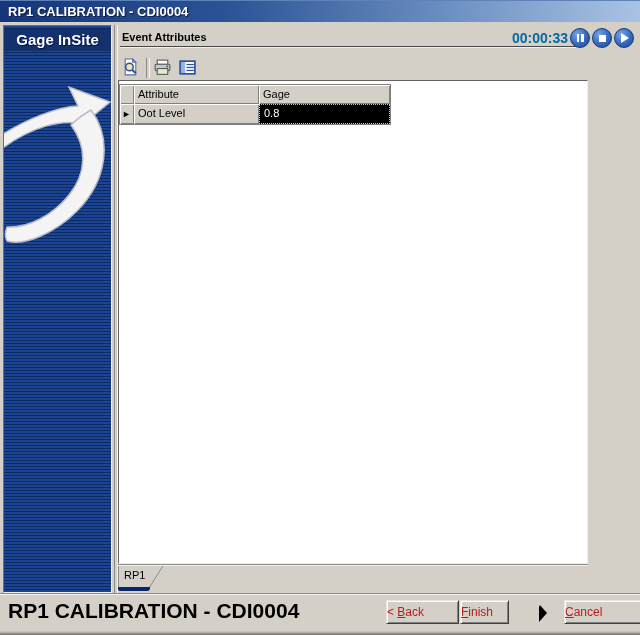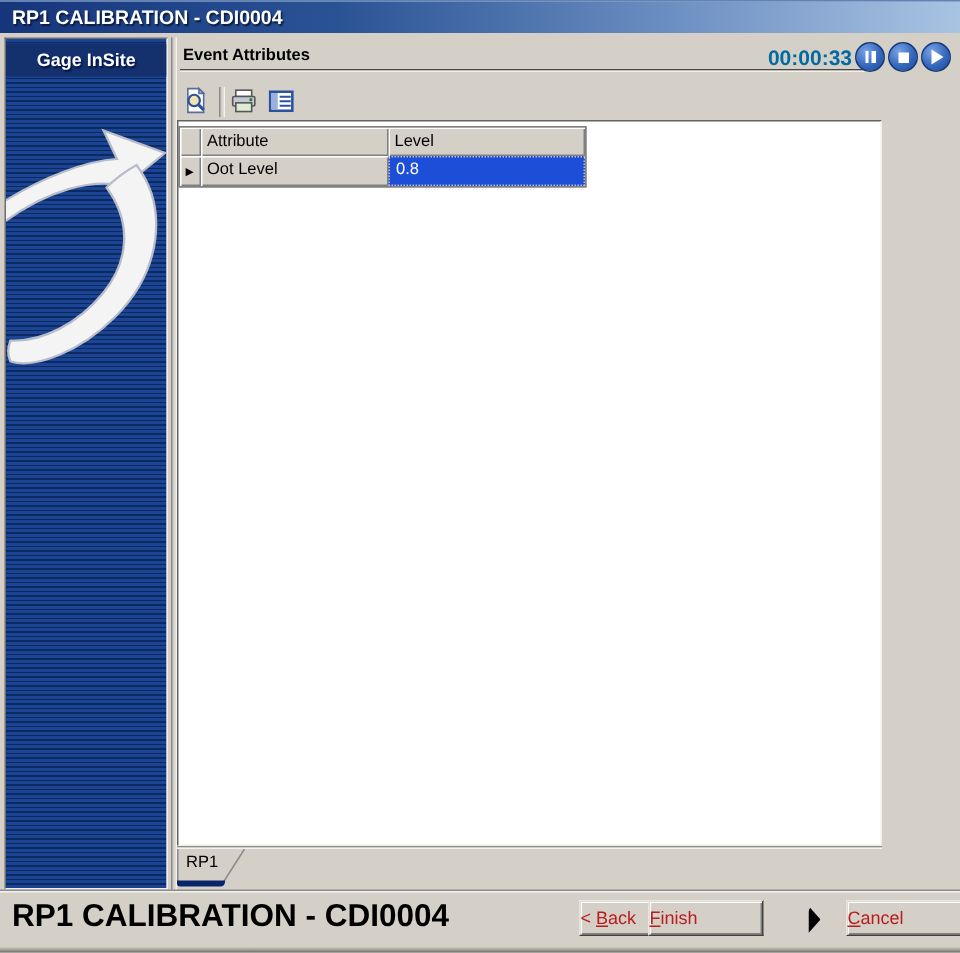--- a/index.html
+++ b/index.html
@@ -22,21 +22,21 @@
     position:absolute;left:3px;top:25px;width:109px;height:568px;
     background:repeating-linear-gradient(to bottom,#1c4495 0px,#1c4495 2px,#0d2a60 2px,#0d2a60 3px);
     border:1px solid #6e6e6e;border-right-color:#efefef;border-bottom-color:#efefef;
     box-sizing:border-box;overflow:hidden;
   }
   .logo-band{
     position:absolute;left:0;top:3px;width:100%;height:22px;
     background:#14316e;text-align:center;
   }
   .logo-band span{
-    color:#fff;font-size:12px;font-weight:bold;line-height:22px;
+    color:#fff;font-size:15px;font-weight:bold;line-height:22px;
     letter-spacing:0px;text-shadow:1px 1px 1px #001040;
   }
   .swoosh{position:absolute;left:0;top:32px;}
   
   .v-groove{
     position:absolute;left:114px;top:25px;width:2px;height:568px;
     border-left:1px solid #8a8a8a;border-right:1px solid #f4f2ee;
   }
   
   .panel-title{
@@ -89,21 +89,21 @@
     border:1px solid #808080;background:#808080;grid-gap:0;
   }
   .gcell{
     background:#d4d0c8;box-shadow:inset 1px 1px 0 #fff,inset -1px -1px 0 #808080;
     font-size:11px;color:#000;line-height:19px;padding-left:4px;box-sizing:border-box;
     overflow:hidden;white-space:nowrap;
   }
   .gsel{padding-left:2px;}
   .gsel .marker{font-size:9px;line-height:20px;color:#000;}
   .gval{
-    background:#1d4ed8;color:#fff;box-shadow:none;
+    background:#000000;color:#fff;box-shadow:none;
     border:1px dotted #c0c0c0;box-sizing:border-box;line-height:17px;
   }
   
   .tab-groove{
     position:absolute;left:118px;top:564px;width:470px;height:0;
     border-top:1px solid #8a8a8a;border-bottom:1px solid #f4f2ee;
   }
   .tab{
     position:absolute;left:118px;top:566px;width:48px;height:43px;cursor:pointer;
   }
@@ -127,21 +127,21 @@
   .btn{
     position:absolute;top:600px;height:24px;background:#d4d0c8;
     border:1px solid;border-color:#e9e6df #404040 #404040 #e9e6df;
     box-shadow:inset 1px 1px 0 #fff,inset -1px -1px 0 #808080;
     font-family:"Liberation Sans","DejaVu Sans",sans-serif;
     font-size:12px;color:#b91c1c;text-align:left;line-height:21px;
     box-sizing:border-box;cursor:pointer;padding:0;
   }
   .btn u{text-decoration:underline;}
   .btn-back{left:386px;width:73px;}
-  .btn-finish{left:432px;width:77px;}
+  .btn-finish{left:460px;width:49px;}
   .btn-cancel{left:564px;width:90px;}
   .expander{
     position:absolute;left:536px;top:602px;width:14px;height:20px;
     background:transparent;border:none;cursor:pointer;padding:0;
   }
   .expander i{
     display:block;width:0;height:0;margin:1px auto 0;
     border-left:8px solid #000;border-top:9px solid transparent;border-bottom:9px solid transparent;
     border-top-left-radius:4px;
   }
@@ -212,21 +212,21 @@
       <line x1="8" y1="6.2" x2="15" y2="6.2" stroke="#2a52a0" stroke-width="1.2"></line>
       <line x1="8" y1="9" x2="15" y2="9" stroke="#2a52a0" stroke-width="1.2"></line>
       <line x1="8" y1="11.8" x2="15" y2="11.8" stroke="#2a52a0" stroke-width="1.2"></line>
     </svg>
   </button>
 
   <div class="white-panel"></div>
   <div class="grid">
     <div class="gcell gsel"></div>
     <div class="gcell">Attribute</div>
-    <div class="gcell">Level</div>
+    <div class="gcell">Gage</div>
     <div class="gcell gsel">
       <span class="marker">►</span>
     </div>
     <div class="gcell">Oot Level</div>
     <div class="gcell gval">0.8</div>
   </div>
 
   <div class="tab-groove"></div>
   <div class="tab">
     <svg width="48" height="24">

